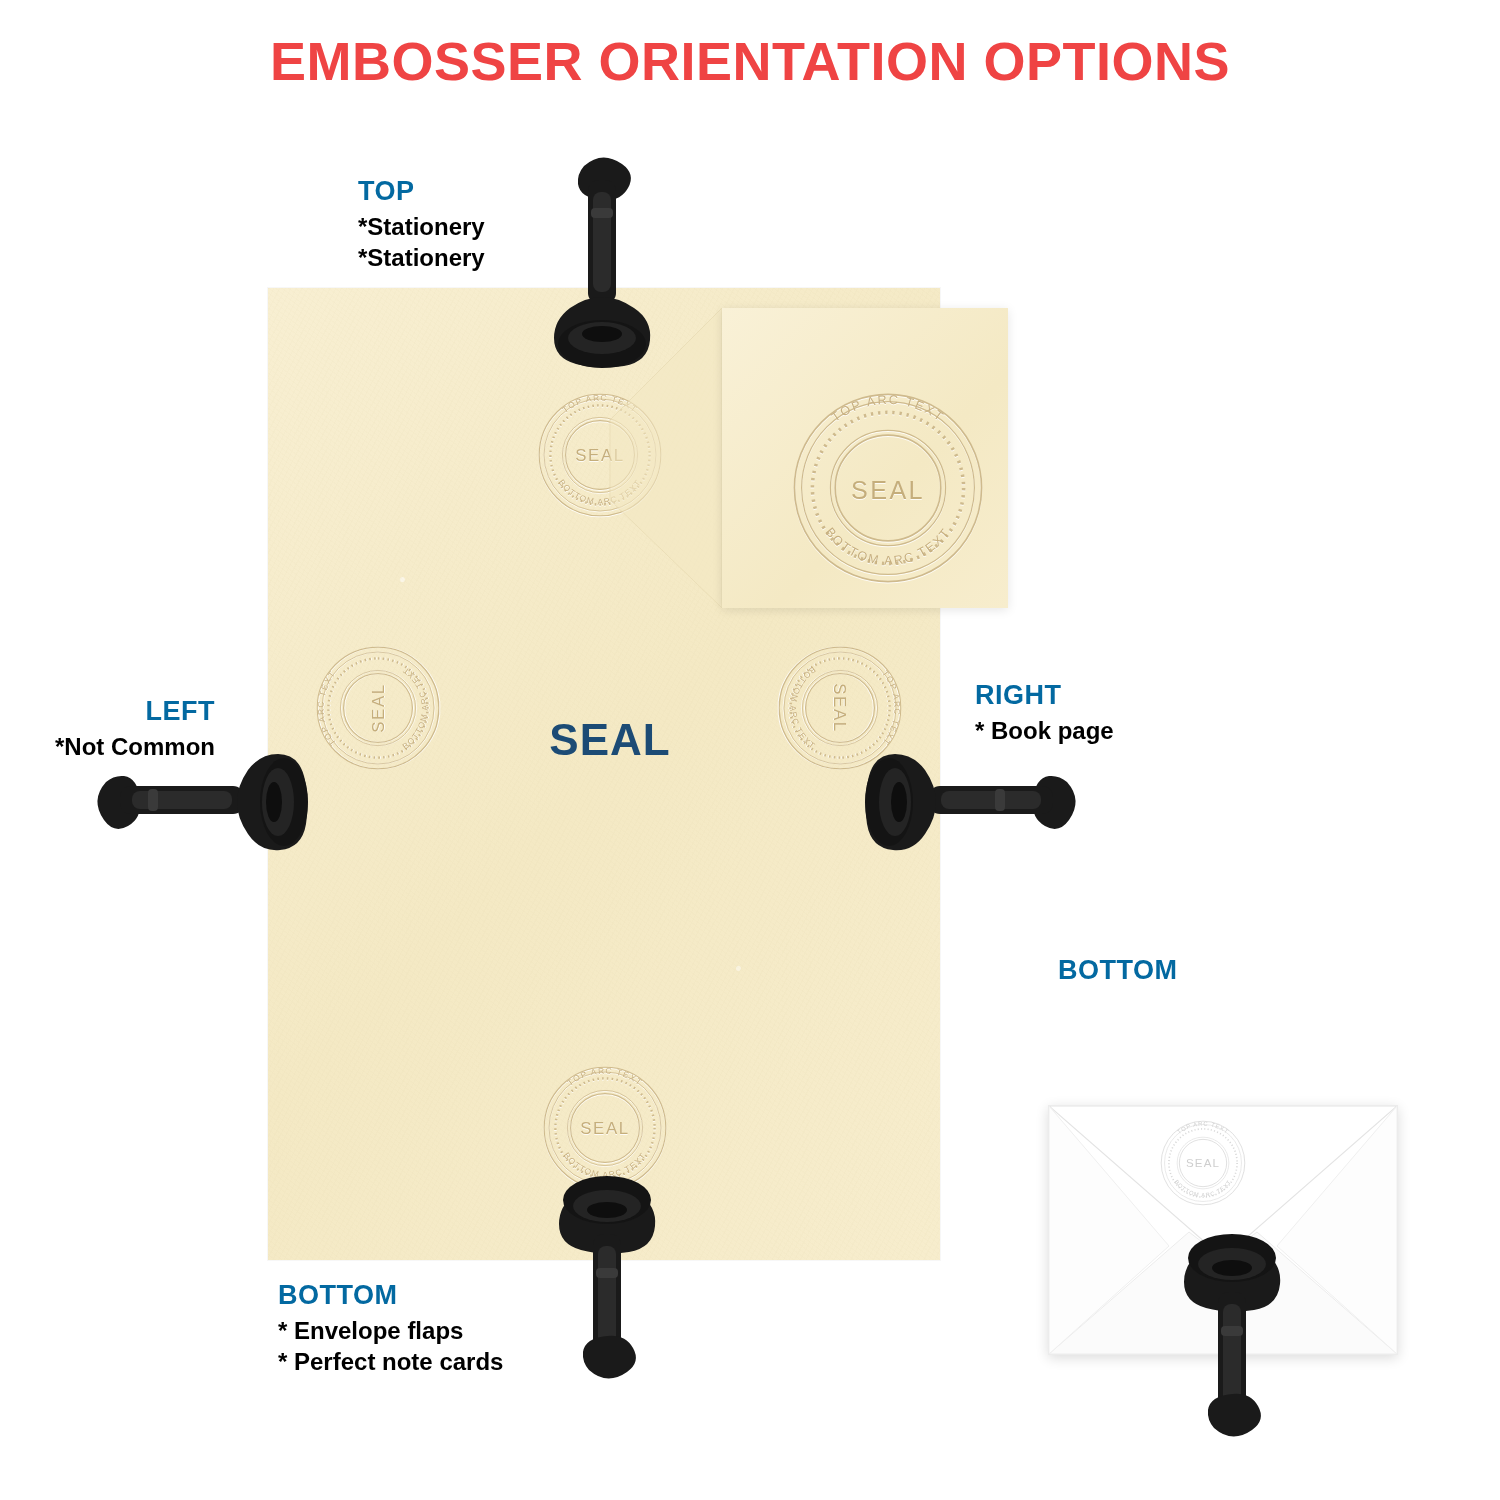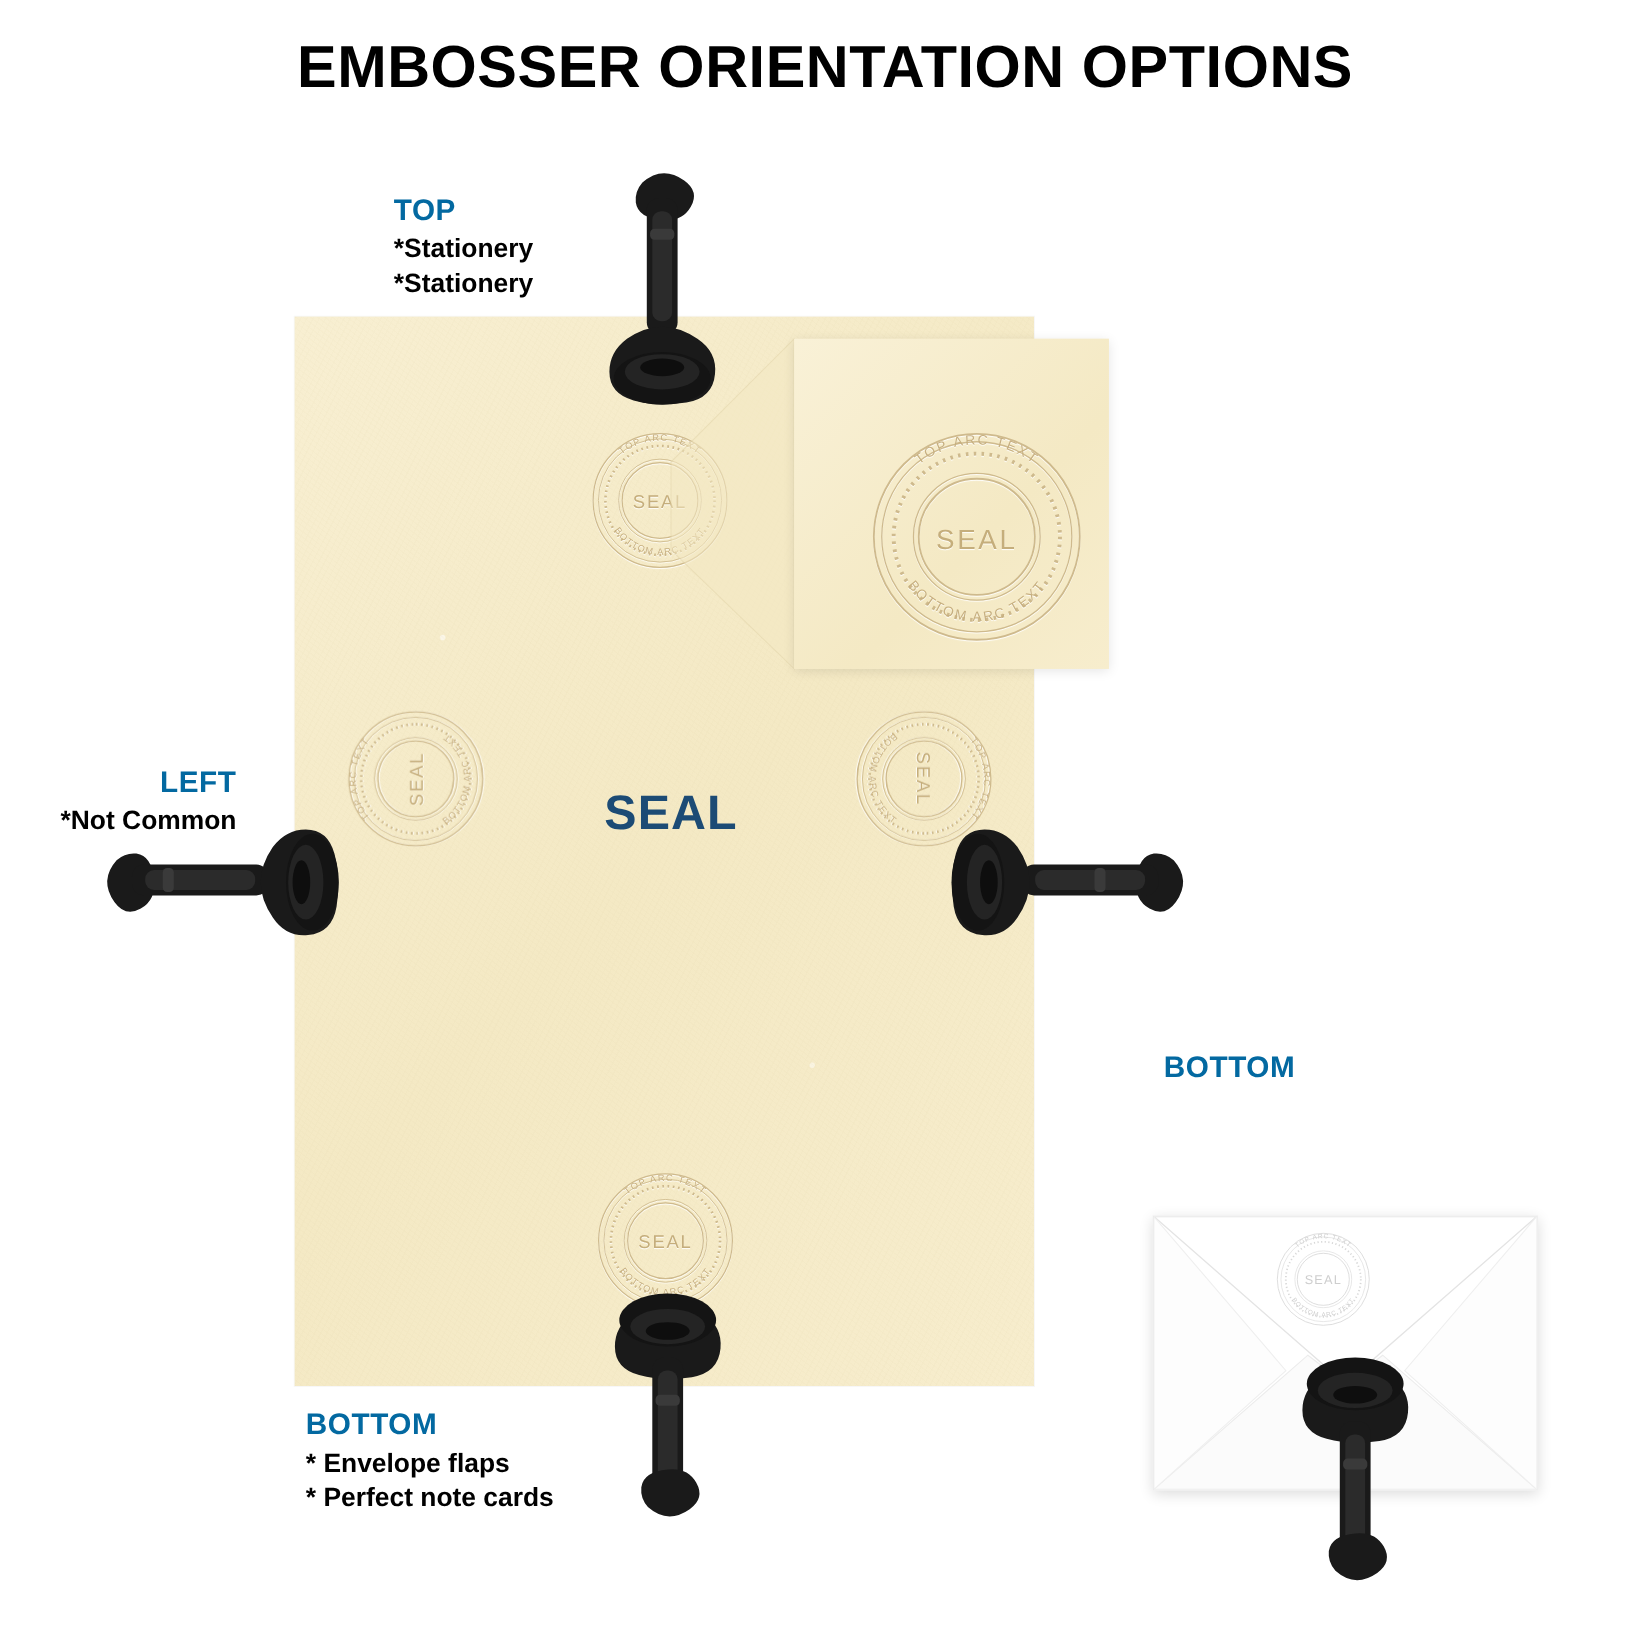--- a/index.html
+++ b/index.html
@@ -12,21 +12,21 @@
   }
   .canvas{position:absolute;left:0;top:0;width:1500px;height:1500px;}
 
   
   .title{
     position:absolute;left:0;top:30px;width:1500px;
     text-align:center;
     font-size:54px;
     font-weight:bold;
     letter-spacing:0.5px;
-    color:#000000;
+    color:#ef4444;
   }
 
   
   .paper{
     position:absolute;left:268px;top:288px;width:672px;height:972px;
     background:#f7edcd;
     background-image:
       radial-gradient(circle at 20% 30%, rgba(255,255,255,.55) 0 2px, rgba(0,0,0,0) 3px),
       radial-gradient(circle at 70% 70%, rgba(255,255,255,.45) 0 2px, rgba(0,0,0,0) 3px),
       linear-gradient(135deg,#f8efd2 0%,#f4e9c4 50%,#f7edcd 100%);
@@ -327,20 +327,24 @@
     <div class="head">TOP</div>
     <div class="sub">*Stationery</div>
     <div class="sub">*Stationery</div>
   </div>
 
   <div class="lbl" id="lbl-left">
     <div class="head">LEFT</div>
     <div class="sub">*Not Common</div>
   </div>
 
+  <div class="lbl" id="lbl-right">
+    <div class="head">RIGHT</div>
+    <div class="sub">* Book page</div>
+  </div>
 
   <div class="lbl" id="lbl-bottom-left">
     <div class="head">BOTTOM</div>
     <div class="sub">* Envelope flaps</div>
     <div class="sub">* Perfect note cards</div>
   </div>
 
   <div class="lbl" id="lbl-bottom-right">
     <div class="head">BOTTOM</div>
   </div>

